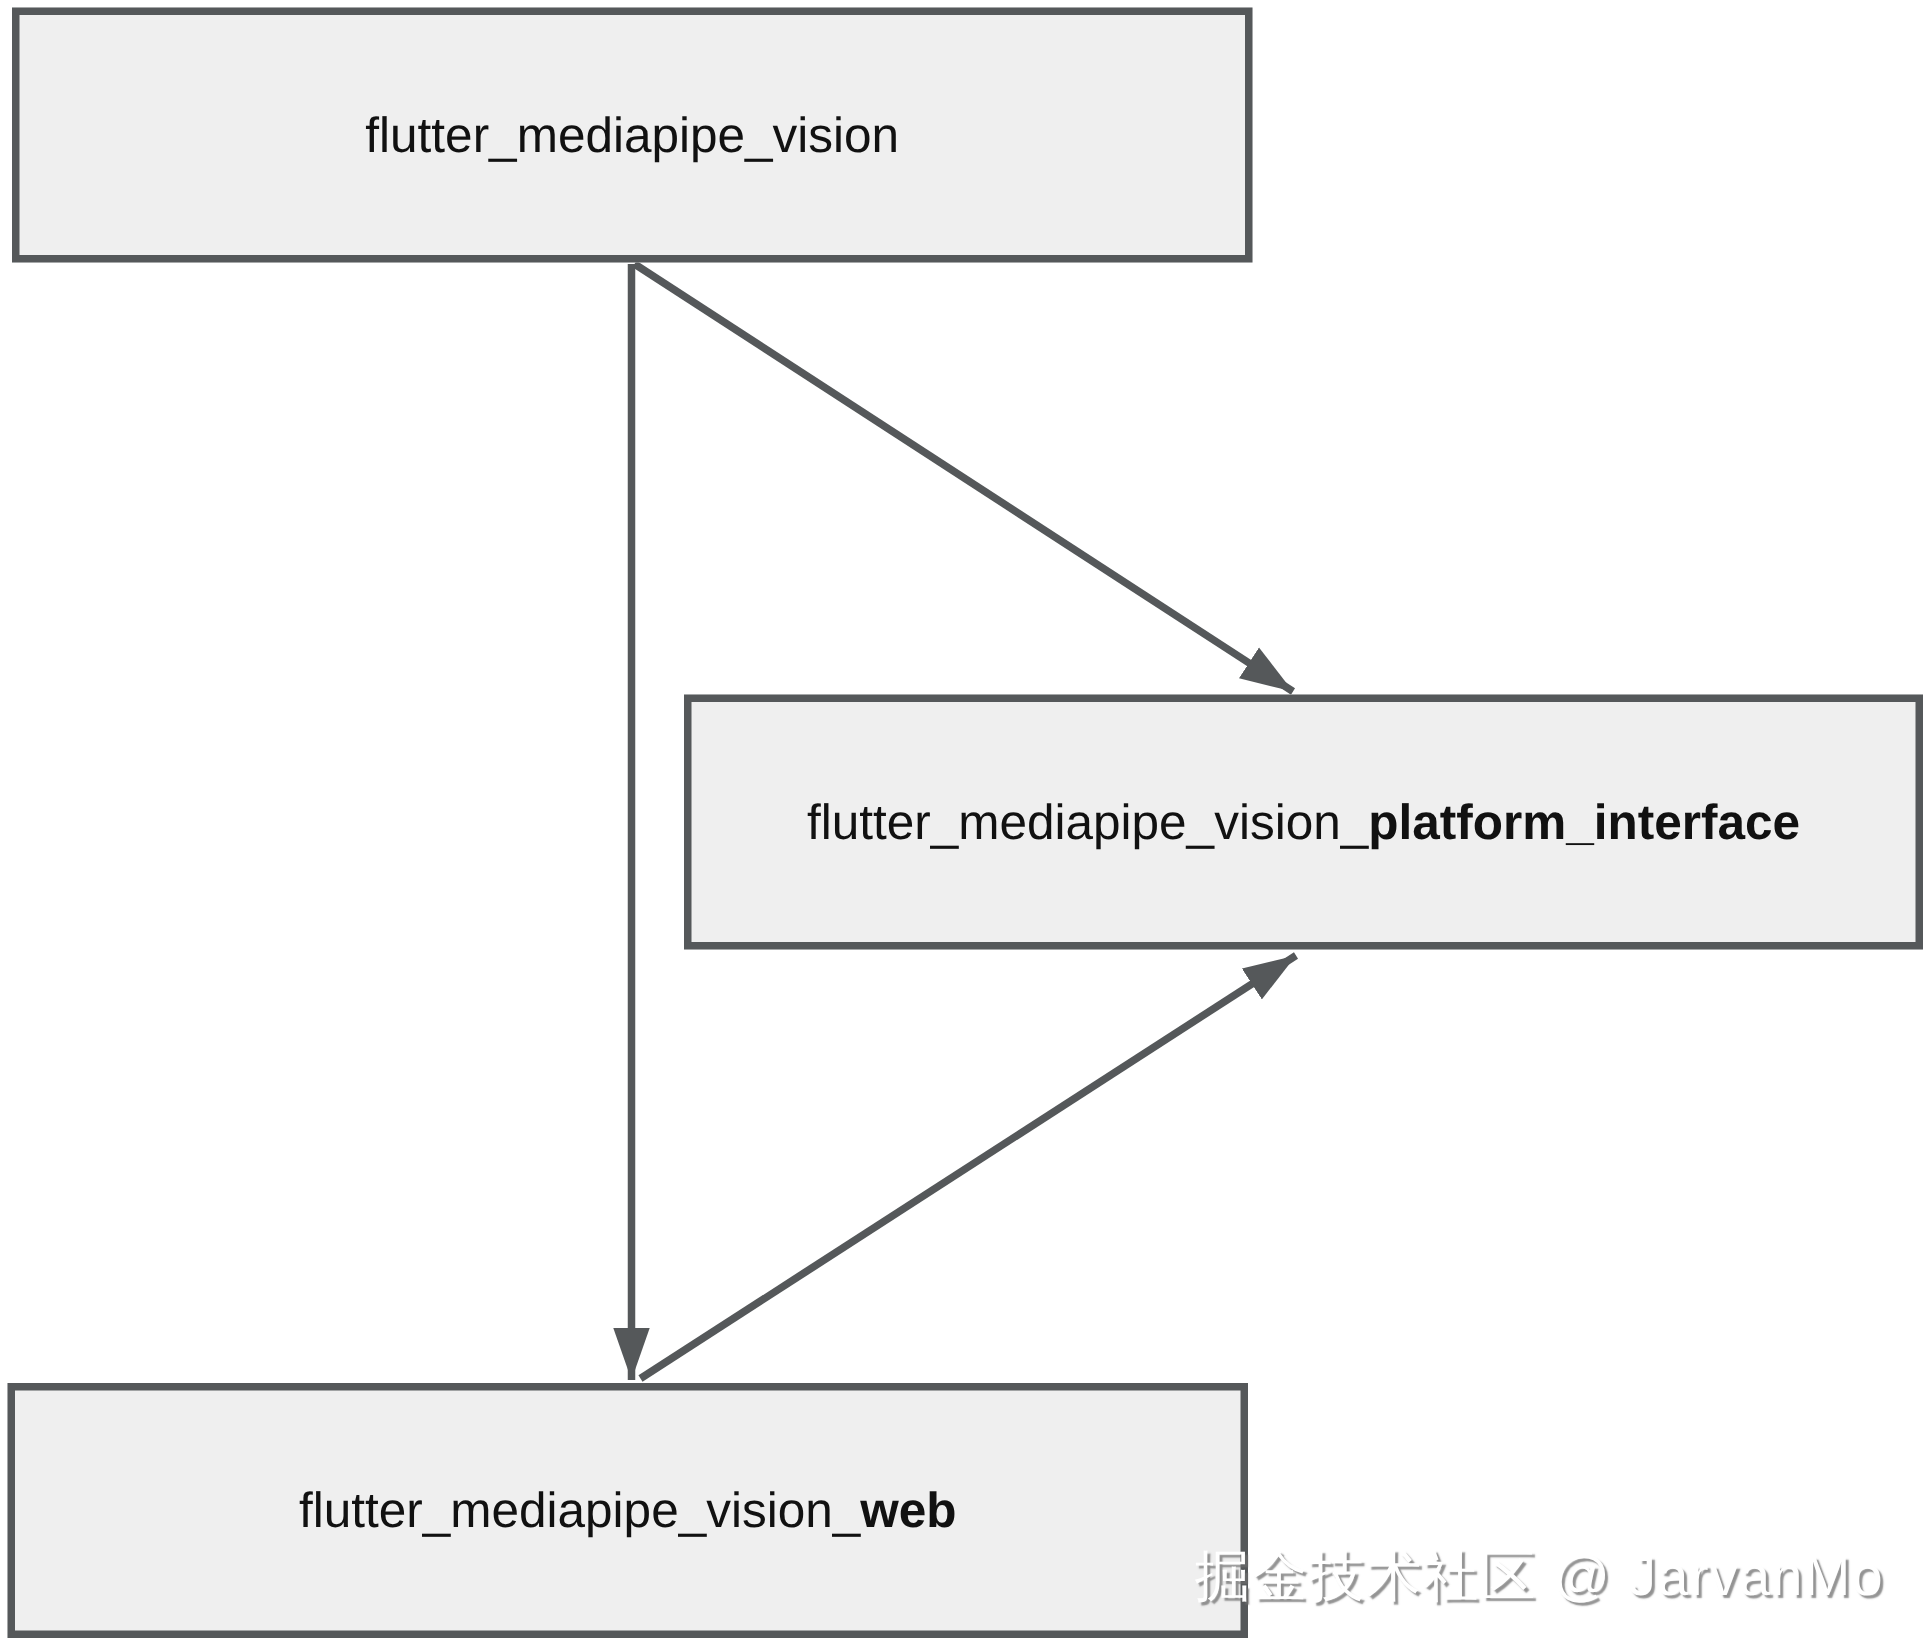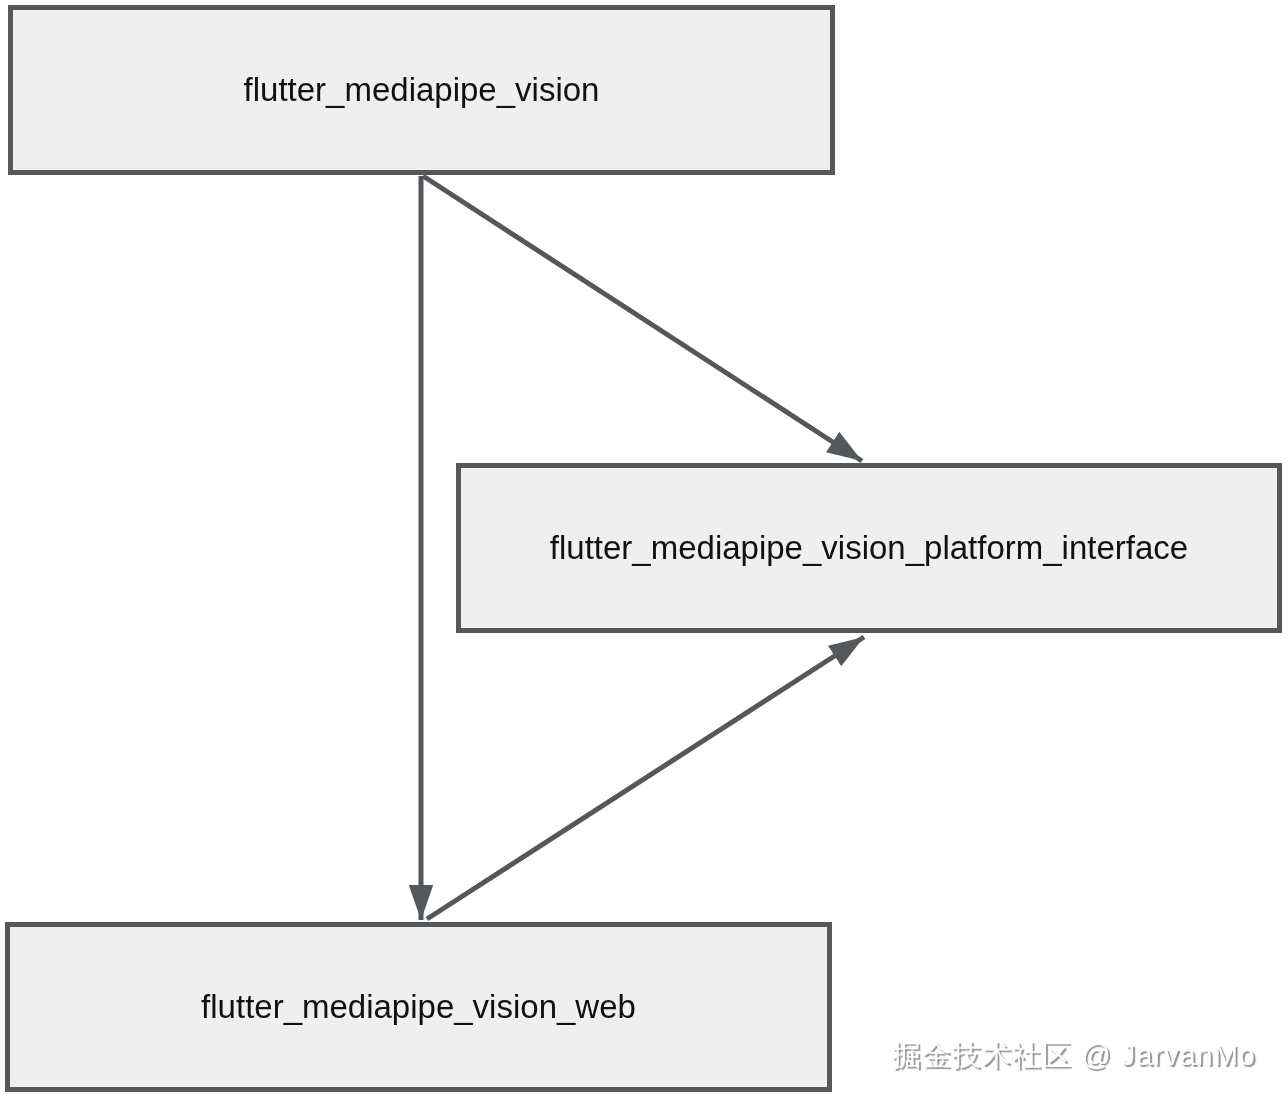--- a/index.html
+++ b/index.html
@@ -29,35 +29,35 @@
     background: #efefef;
     border: 5px solid #55585a;
     display: flex;
     align-items: center;
     justify-content: center;
     font-size: 33px;
     color: #111111;
     letter-spacing: 0px;
     white-space: nowrap;
   }
-  .node .label b { font-weight: normal; }
+  .node .label b { font-weight: bold; }
   #node-vision {
     left: 8px; top: 5px; width: 827px; height: 170px;
   }
   #node-platform-interface {
     left: 456px; top: 463px; width: 826px; height: 170px;
   }
   #node-web {
     left: 5px; top: 922px; width: 827px; height: 170px; justify-content: center;
   }
   .watermark {
     position: absolute;
     right: 48px;
     bottom: 24px;
-    font-size: 29px;
+    font-size: 37px;
     color: #ffffff;
     text-shadow: 2px 2px 1px rgba(110,110,110,0.75);
     letter-spacing: 1px;
     white-space: nowrap;
   }
 </style>
 </head>
 <body>
 
 <div class="canvas">

